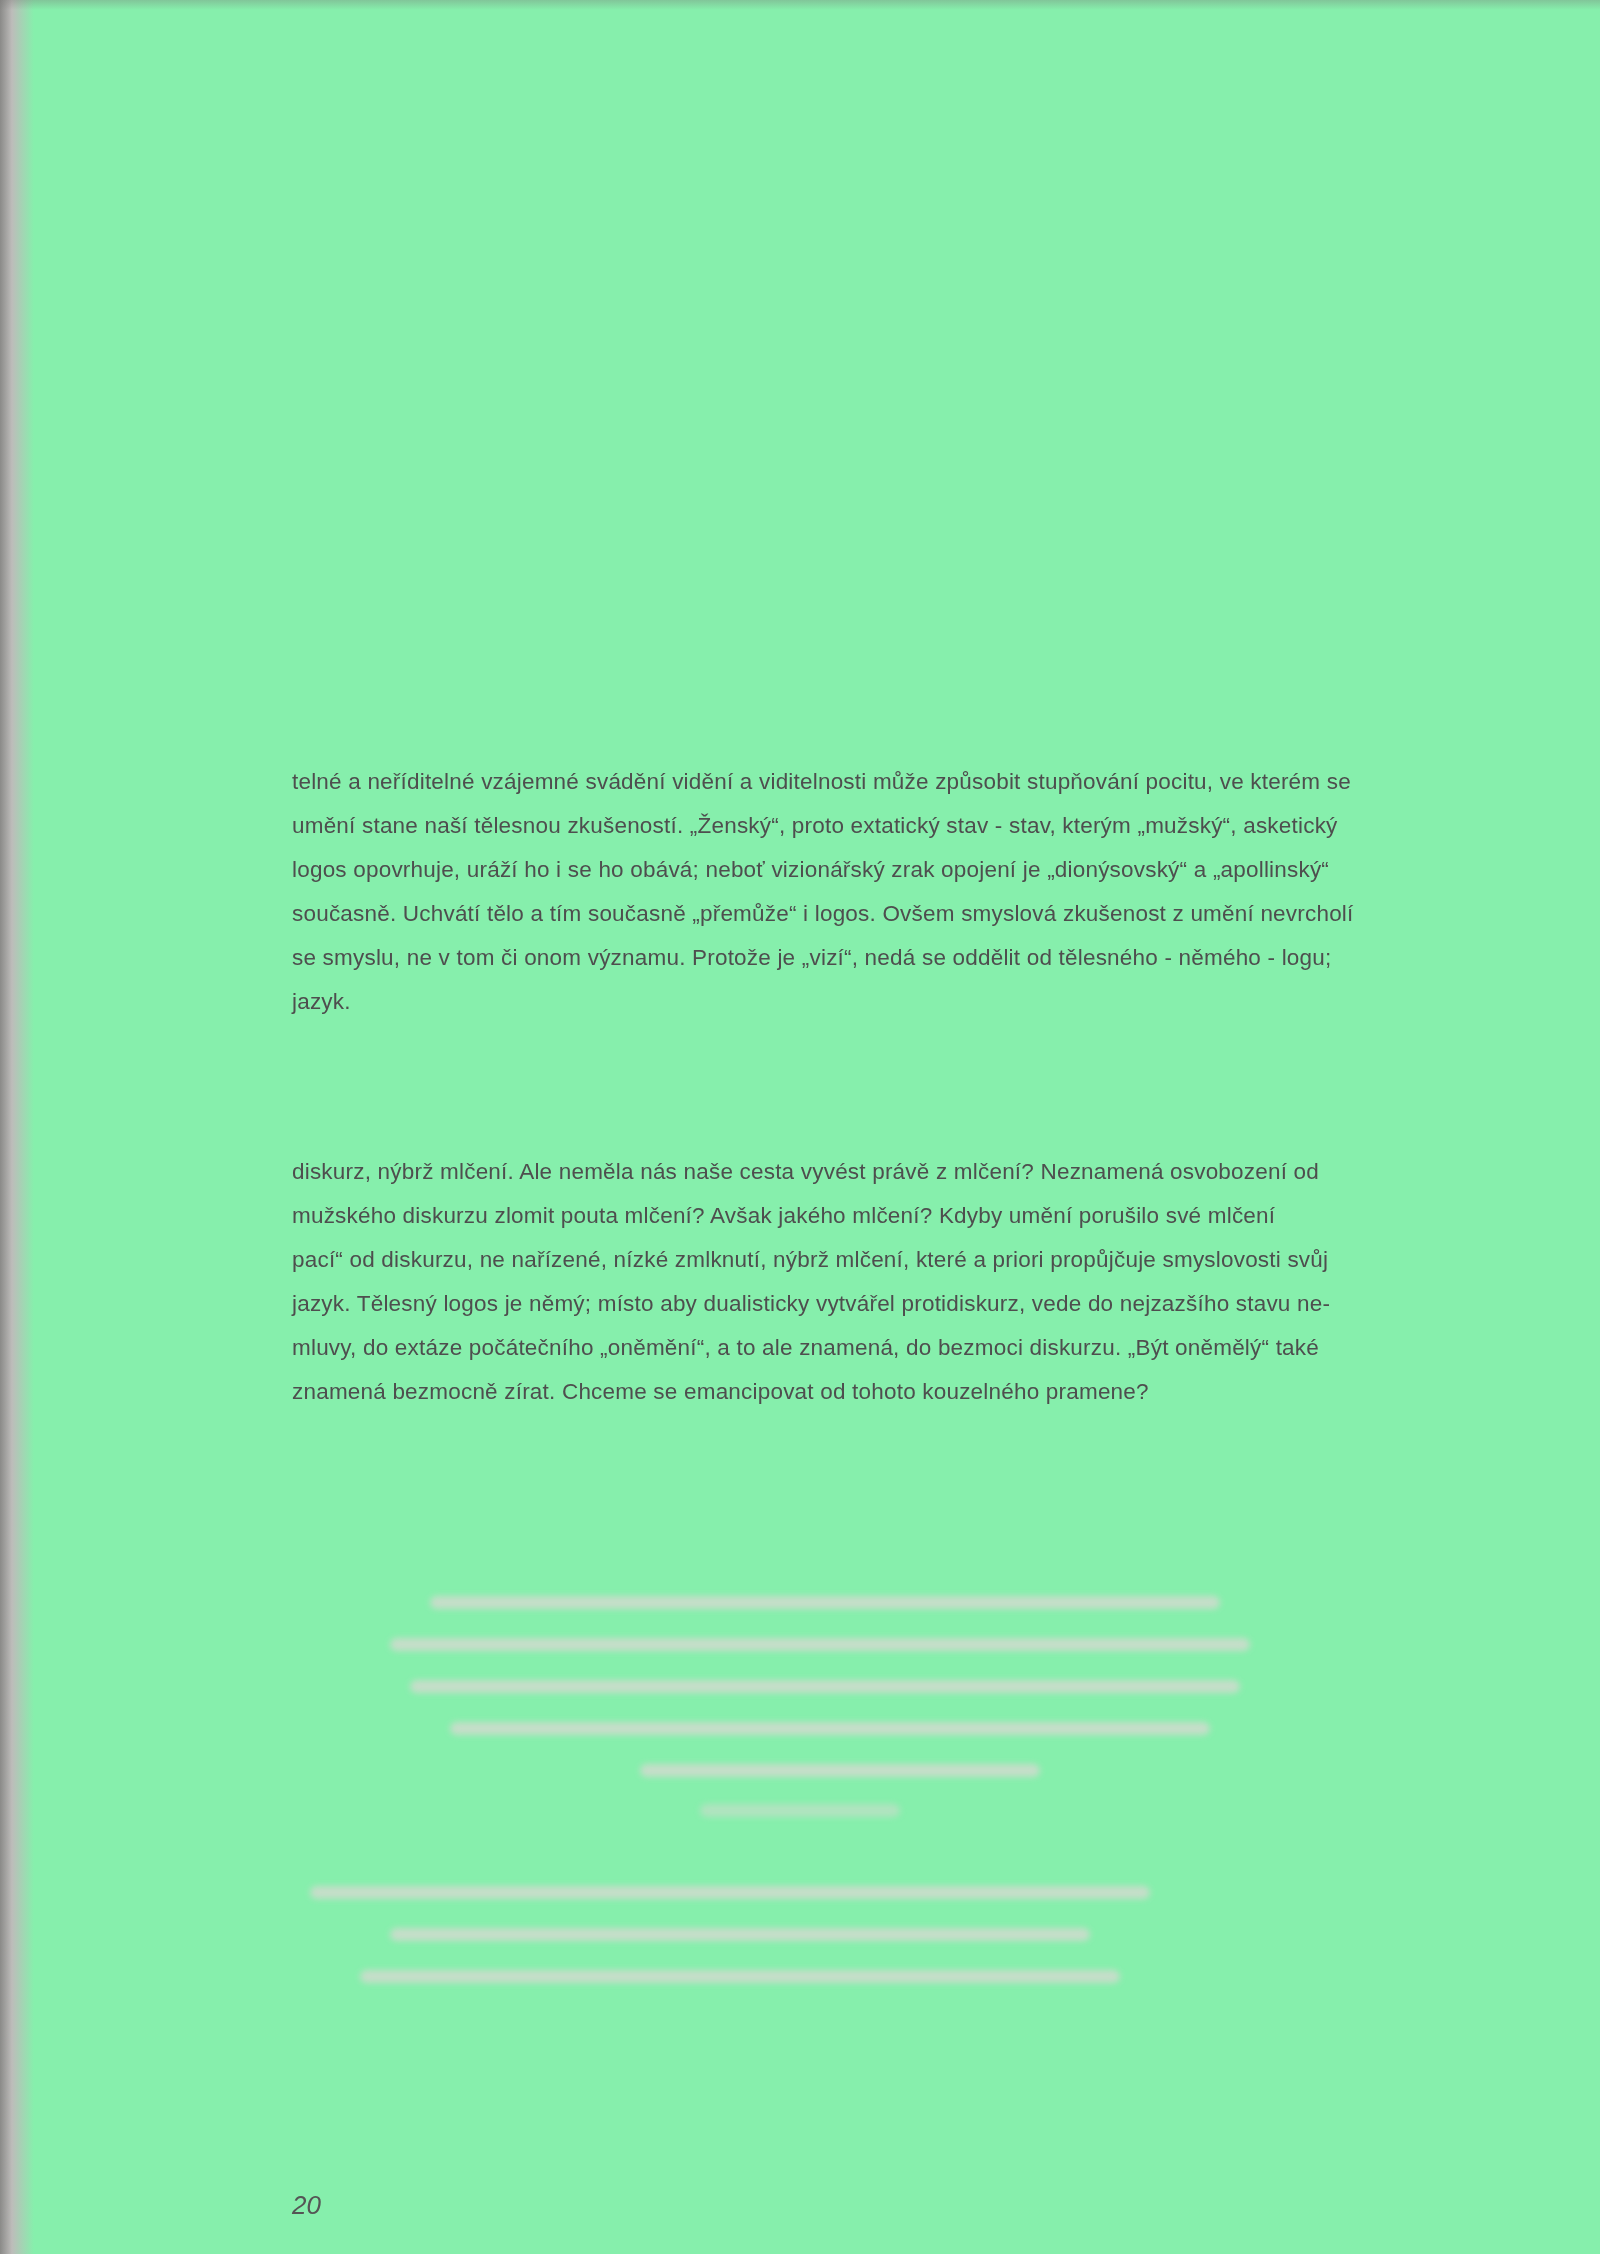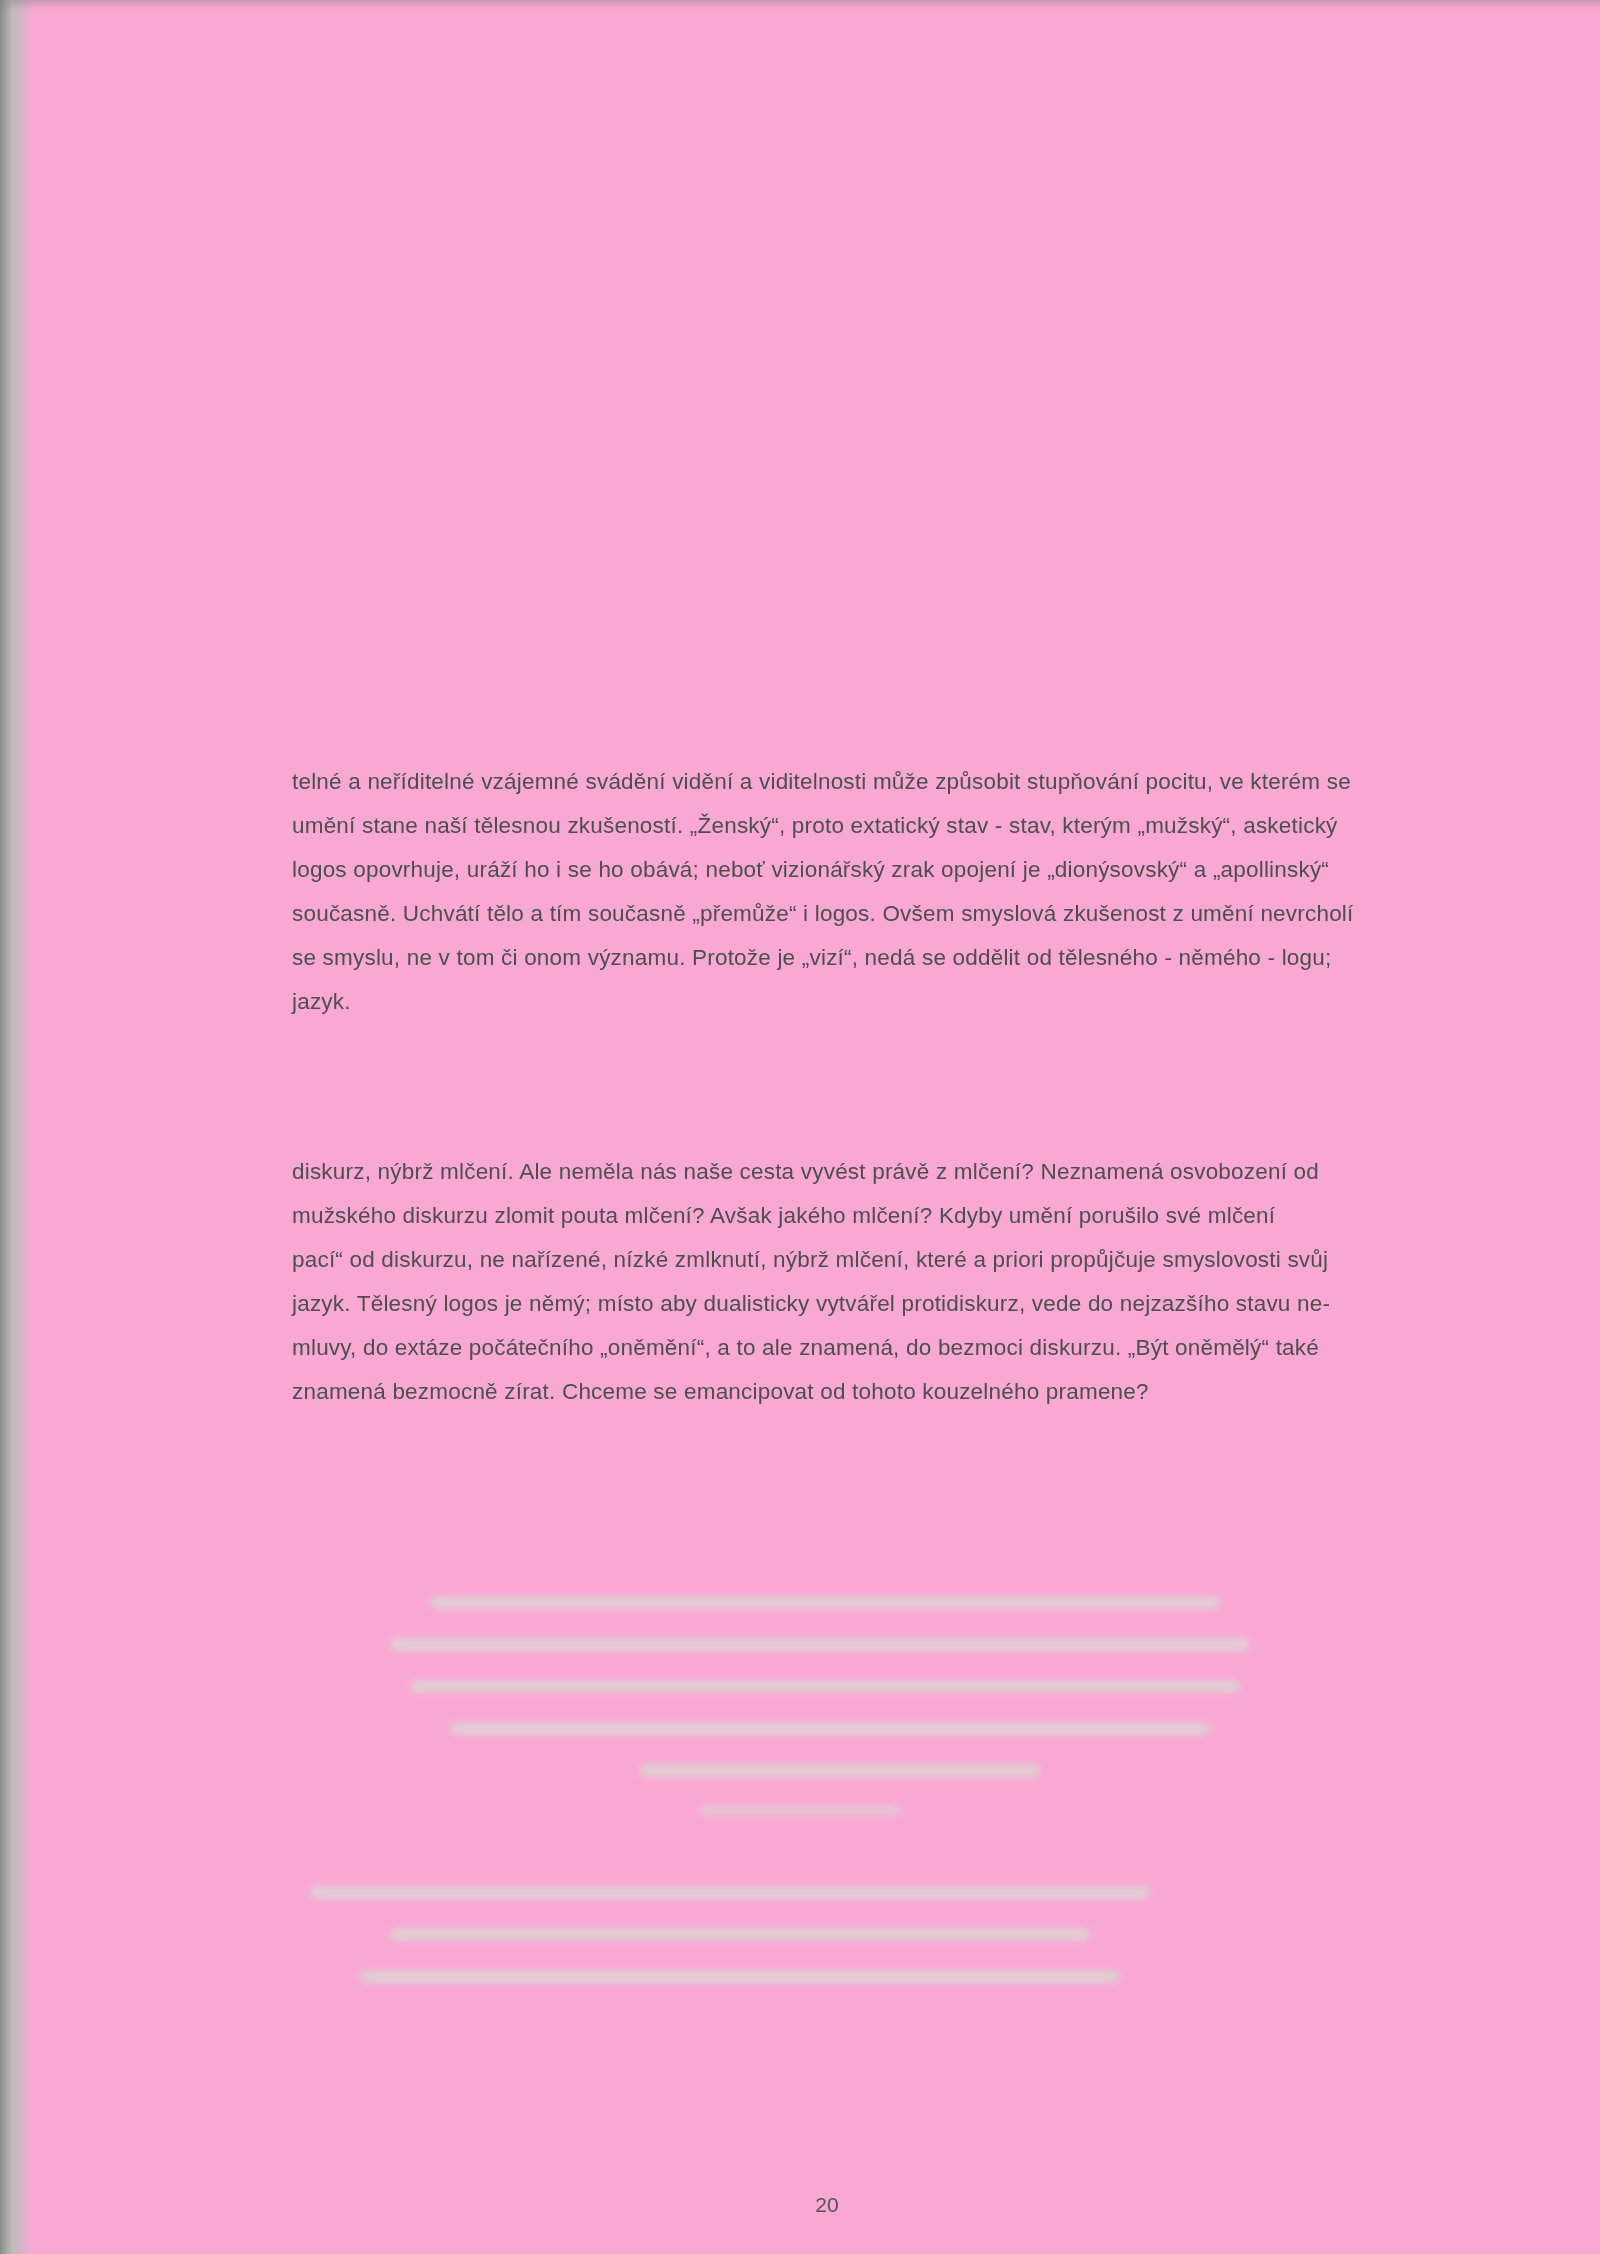--- a/index.html
+++ b/index.html
@@ -4,21 +4,21 @@
 <style>
   html, body {
     margin: 0;
     padding: 0;
     background: #e8e7e4;
   }
   .page {
     position: relative;
     width: 1600px;
     height: 2254px;
-    background: #f9a8d4;
+    background: #86efac;
     overflow: hidden;
     font-family: "Liberation Sans", sans-serif;
   }
   
   .page::before {
     content: "";
     position: absolute;
     left: 0; top: 0; bottom: 0;
     width: 34px;
     background: linear-gradient(to right, #8a8a88 0%, #bdbcba 35%, rgba(241,240,238,0) 100%);
@@ -45,24 +45,25 @@
   .para-1 { top: 760px; }
   .para-2 { top: 1150px; }
   .line {
     white-space: nowrap;
   }
   .page-number {
     position: absolute;
     top: 2190px;
     left: 292px;
     width: 1070px;
-    text-align: center;
+    text-align: left;
     color: #555555;
-    font-size: 21px;
+    font-size: 26px;
     line-height: 30px;
+    font-style: italic;
   }
   
   .ghost-line {
     position: absolute;
     height: 13px;
     border-radius: 7px;
     background: #dbd8d3;
     filter: blur(3px);
     opacity: 0.75;
   }

